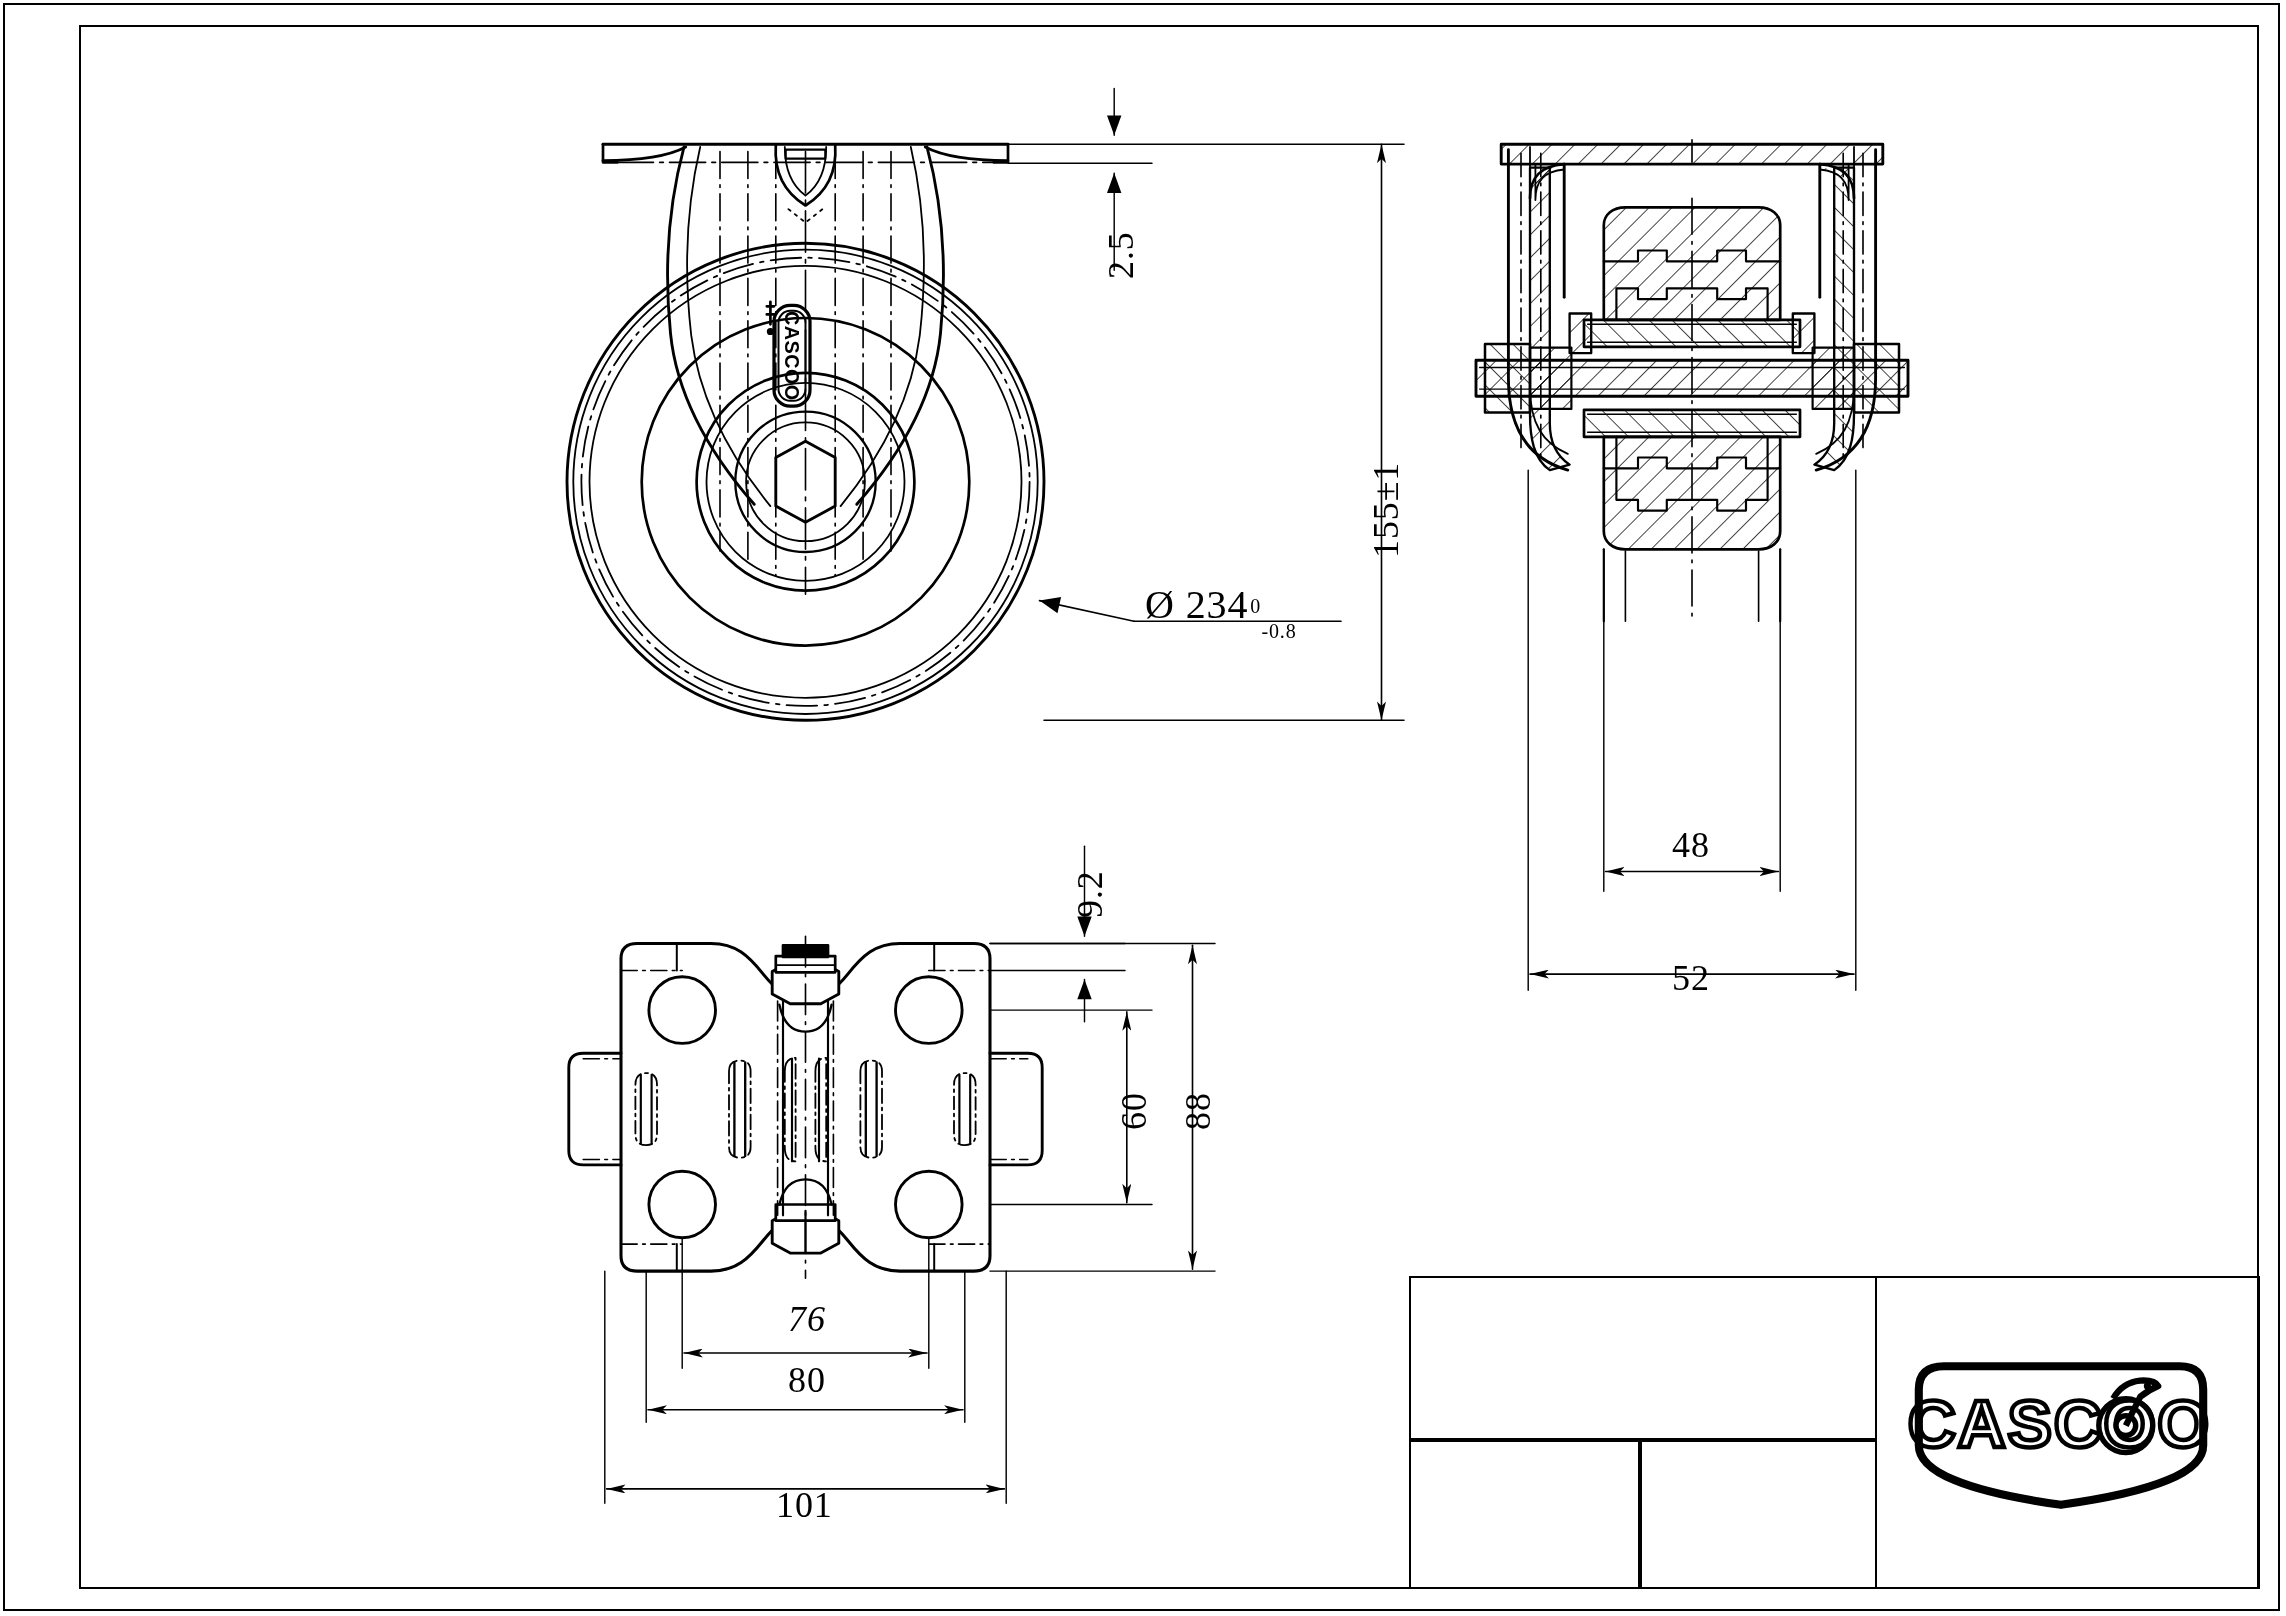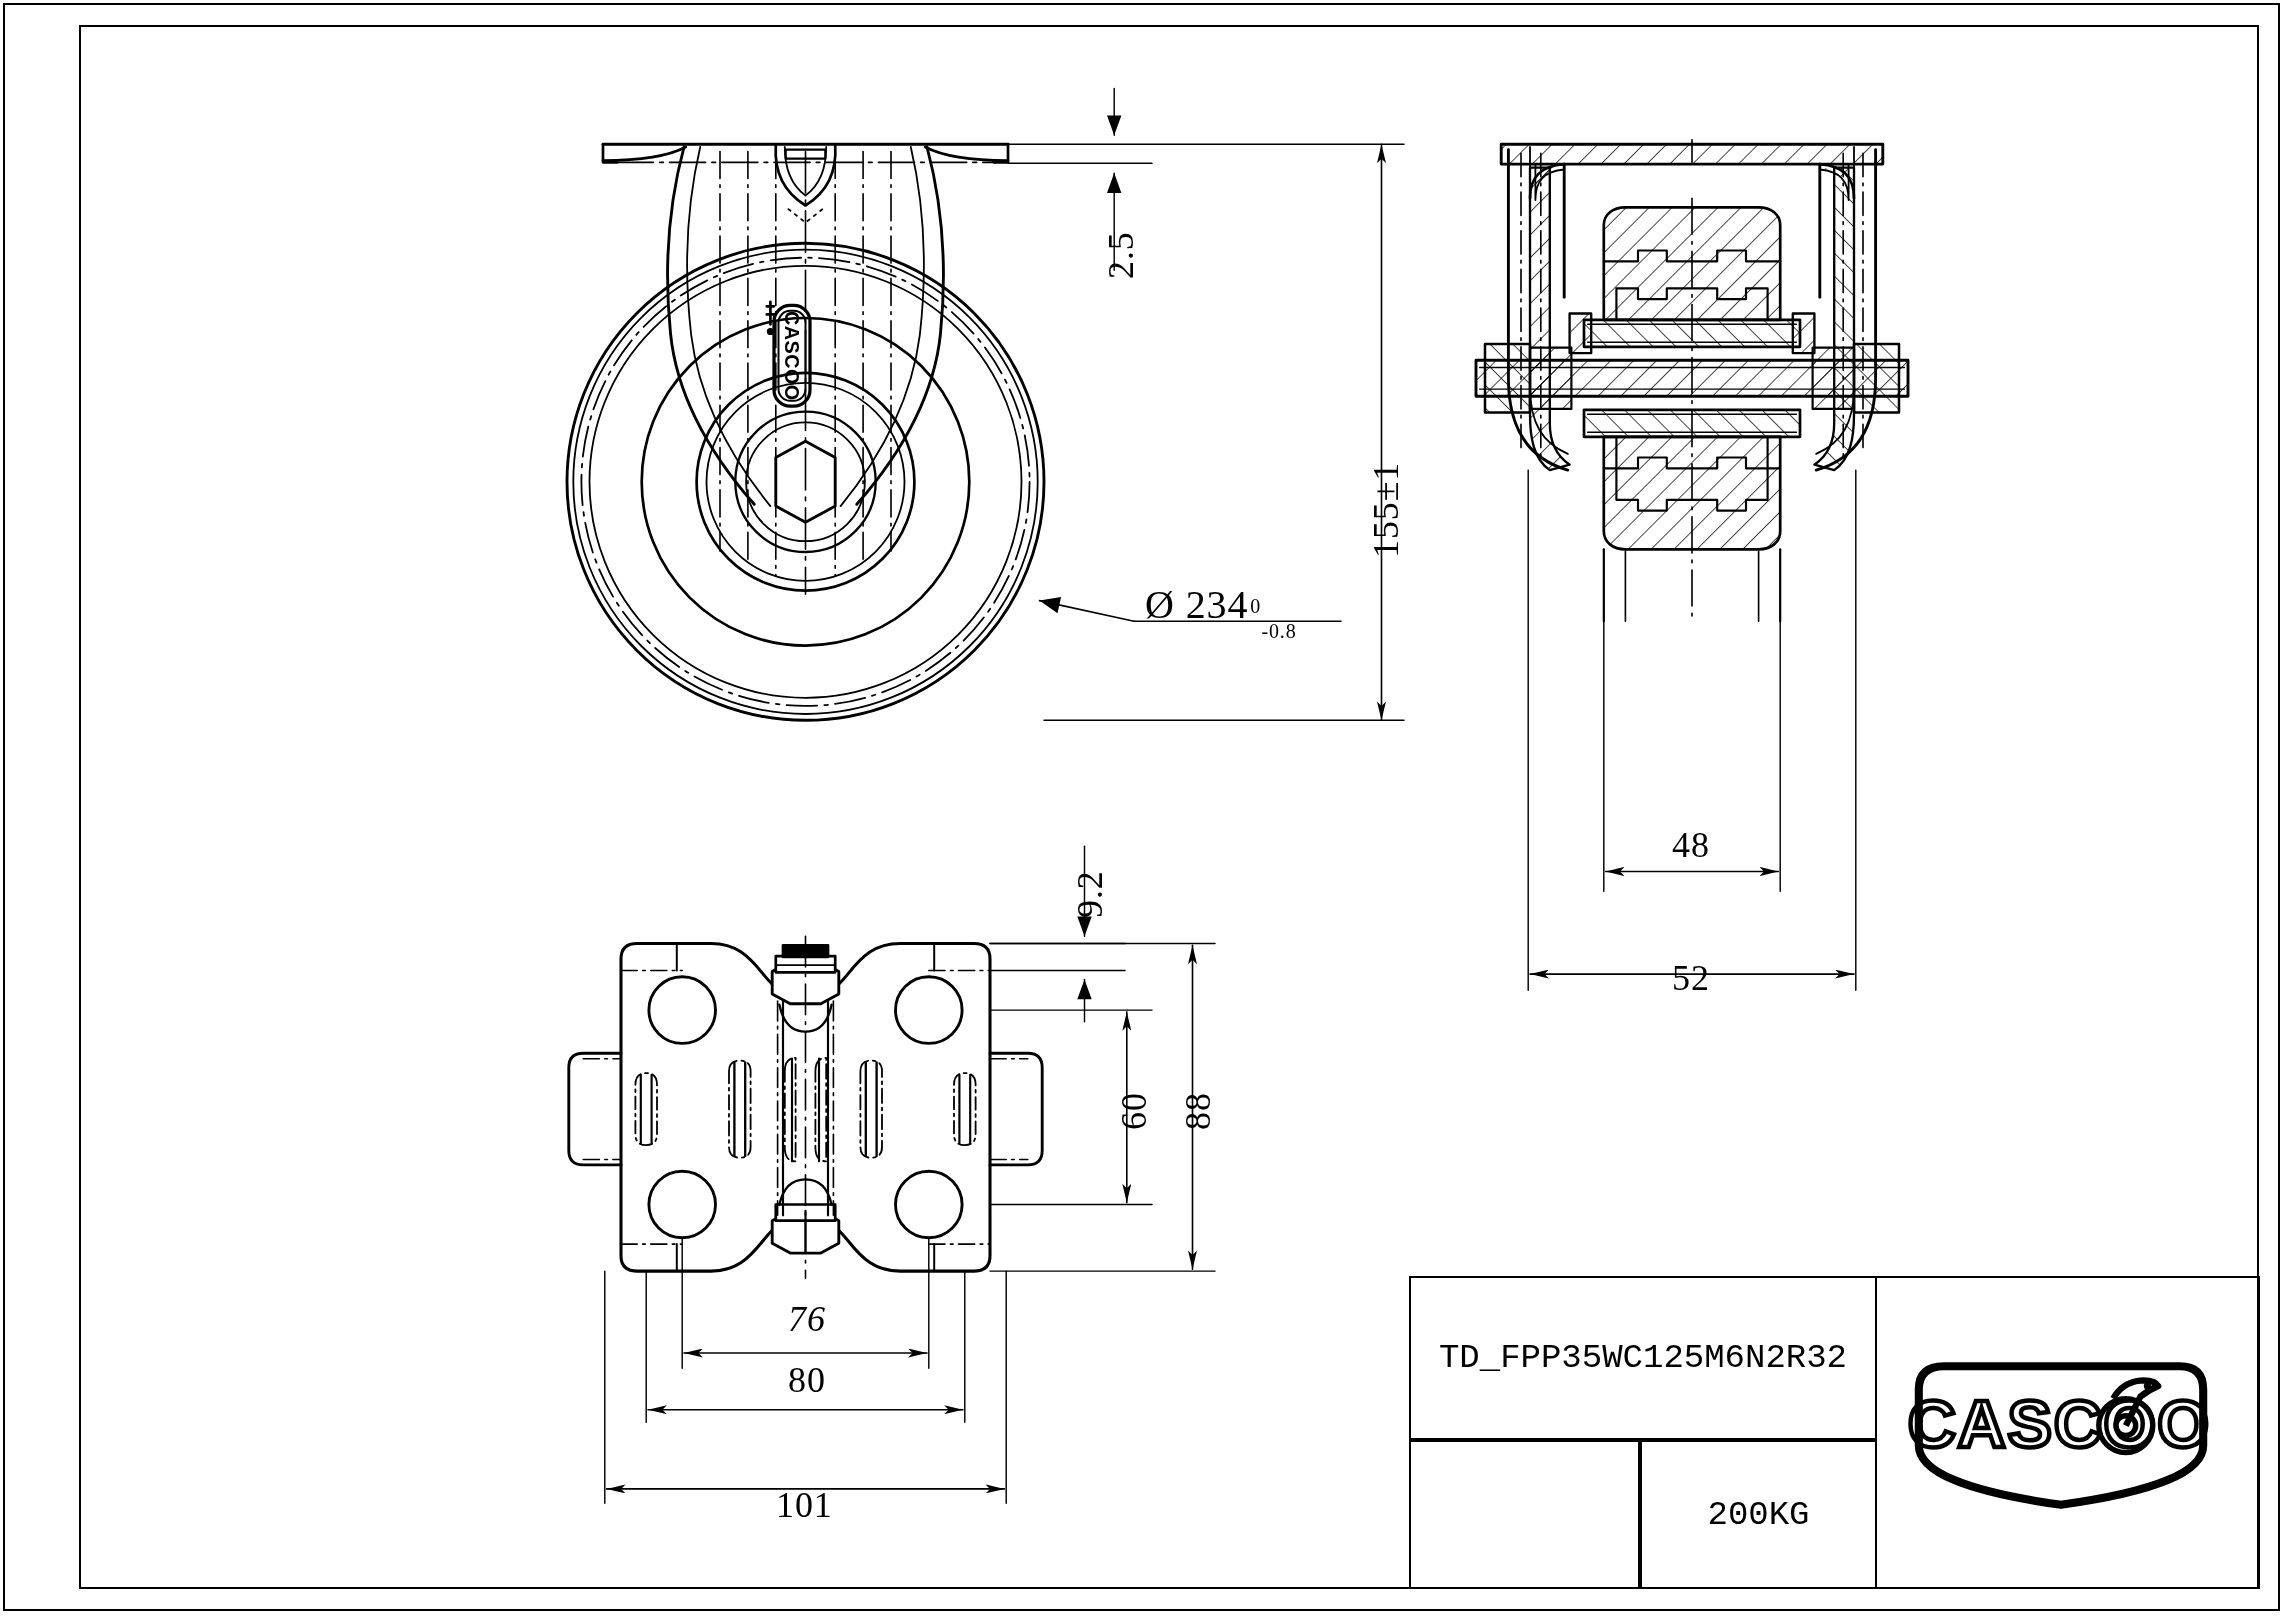--- a/index.html
+++ b/index.html
@@ -318,24 +318,22 @@
 
   <div class="dimtxt" style="left:788px;top:1359px;">80</div>
 
   <div class="dimtxt" style="left:776px;top:1484px;">101</div>
 
   <div class="tb" style="left:1409px;top:1276px;width:851px;height:313px;"></div>
   <div class="tb" style="left:1409px;top:1276px;width:468px;height:164px;border-width:2.7px;"></div>
   <div class="tb" style="left:1409px;top:1440px;width:231px;height:149px;"></div>
   <div class="tb" style="left:1640px;top:1440px;width:237px;height:149px;"></div>
 
-  <div class="tbcell" style="left:1409px;top:1276px;width:468px;height:164px;font-size:34px;">TD_FPP35WC125M6N2R32</div>
-
-
-  <div class="tbcell" style="left:1640px;top:1440px;width:237px;height:149px;font-size:34px;">200KG</div>
+
+
 
   <svg style="left:1899px;top:1350px;width:324px;height:180px;position:absolute;" viewBox="0 0 360 200">
     <path d="M22 44 Q22 18 50 18 L312 18 Q338 18 338 44 L338 106
              Q338 150 180 172 Q22 150 22 106 Z" fill="none" stroke="#000" stroke-width="9"></path>
     <text x="178" y="108" font-family="Liberation Sans, sans-serif" font-size="74" font-weight="bold" text-anchor="middle" fill="none" stroke="#000" stroke-width="5" letter-spacing="2">CASCOO</text>
     <g stroke="#000" fill="none" stroke-width="6">
       <circle cx="252" cy="84" r="30"></circle>
       <circle cx="252" cy="84" r="11"></circle>
       <path d="M238 54 Q248 36 268 34 Q284 33 288 40 Q278 44 268 52 L252 84" stroke-width="7" stroke-linejoin="round"></path>
       <circle cx="276" cy="40" r="4" fill="#000" stroke="none"></circle>

